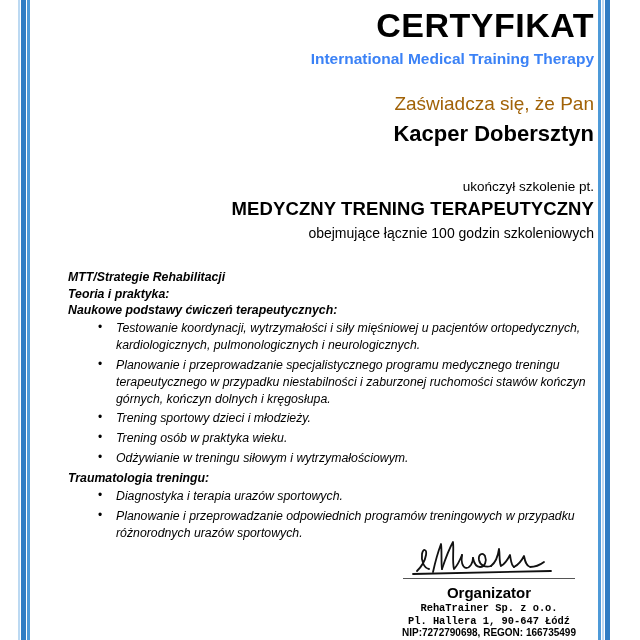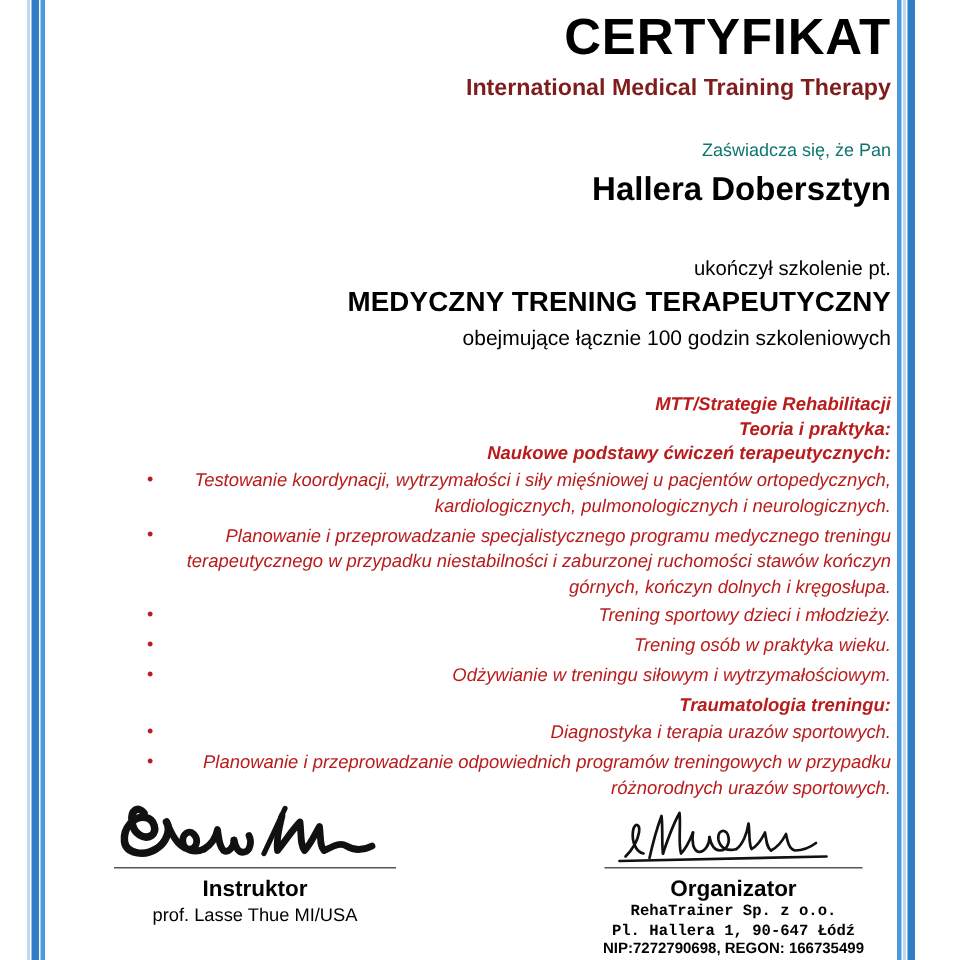--- a/index.html
+++ b/index.html
@@ -60,27 +60,27 @@
     font-size: 34px;
     font-weight: bold;
     letter-spacing: 0.5px;
     color: #000;
     margin: 8px 0 0 0;
     line-height: 1.05;
   }
   .cert-subtitle {
     font-size: 15.5px;
     font-weight: bold;
-    color: #7f1d1d;
+    color: #3b82f6;
     margin: 6px 0 0 0;
   }
 
   .awarded-line {
-    font-size: 12px;
-    color: #0f766e;
+    font-size: 19px;
+    color: #a16207;
     margin: 25px 0 0 0;
   }
   .recipient-name {
     font-size: 22px;
     font-weight: bold;
     color: #000;
     margin: 6px 0 0 0;
   }
 
   .completed-line {
@@ -100,22 +100,22 @@
     color: #000;
     margin: 5px 0 0 0;
   }
 
   
   .syllabus {
     margin: 28px 0 0 32px;
     font-style: italic;
     font-size: 12.3px;
     line-height: 1.37;
-    color: #b91c1c;
-    text-align: right;
+    color: #000000;
+    text-align: left;
   }
   .sec-heading {
     font-weight: bold;
     font-style: italic;
     font-size: 12.3px;
     margin: 0;
   }
 
   ul.bullets {
     list-style: none;
@@ -203,21 +203,21 @@
     <div class="rule r3"></div>
   </div>
 
   <div class="content">
 
     <div class="center">
       <div class="cert-title">CERTYFIKAT</div>
       <div class="cert-subtitle">International Medical Training Therapy</div>
 
       <div class="awarded-line">Zaświadcza się, że Pan</div>
-      <div class="recipient-name">Hallera Dobersztyn</div>
+      <div class="recipient-name">Kacper Dobersztyn</div>
 
       <div class="completed-line">ukończył szkolenie pt.</div>
       <div class="course-title">MEDYCZNY TRENING TERAPEUTYCZNY</div>
       <div class="hours-line">obejmujące łącznie 100 godzin szkoleniowych</div>
     </div>
 
     <div class="syllabus">
       <div class="sec-heading">MTT/Strategie Rehabilitacji</div>
 
       <div class="sec-heading">Teoria i praktyka:</div>
@@ -233,37 +233,20 @@
 
       <div class="sec-heading">Traumatologia treningu:</div>
       <ul class="bullets">
         <li>Diagnostyka i terapia urazów sportowych.</li>
         <li>Planowanie i przeprowadzanie odpowiednich programów treningowych w przypadku różnorodnych urazów sportowych.</li>
       </ul>
     </div>
 
     <div class="signatures">
 
-      <div class="sig-block instructor">
-        <div class="sig-art">
-          <svg width="200" height="44" viewBox="0 0 200 44" aria-hidden="true">
-            <g fill="none" stroke="#111111" stroke-linecap="round" stroke-linejoin="round">
-              <path d="M26 6 C22 1, 17 4, 18 12 C19 20, 26 24, 31 21 C35 18, 33 10, 27 9 C19 8, 12 16, 13 25 C14 33, 26 35, 34 30 C41 26, 44 17, 41 12" stroke-width="5"></path>
-              <path d="M41 12 C44 19, 48 28, 55 30 C61 31, 63 24, 59 20 C56 17, 51 20, 52 26 C53 31, 60 33, 66 30" stroke-width="4.5"></path>
-              <path d="M66 30 C71 27, 74 22, 75 17 C76 23, 76 28, 79 31 C82 33, 86 29, 86 24" stroke-width="4.5"></path>
-              <path d="M86 24 C87 29, 89 33, 93 32 C97 31, 98 25, 96 21" stroke-width="4.5"></path>
-              <path d="M106 33 L120 3" stroke-width="3.5"></path>
-              <path d="M118 8 C116 16, 114 25, 115 31 C120 25, 125 17, 130 12 C131 20, 130 27, 133 31 C137 27, 140 20, 143 15 C144 22, 143 28, 146 31 C151 29, 156 25, 161 28 C166 31, 172 31, 178 28" stroke-width="4.5"></path>
-            </g>
-          </svg>
-        </div>
-        <div class="sig-line"></div>
-        <div class="sig-role">Instruktor</div>
-        <div class="sig-detail">prof. Lasse Thue MI/USA</div>
-      </div>
 
       <div class="sig-block organizer">
         <div class="sig-art">
           <svg width="180" height="44" viewBox="0 0 180 44" aria-hidden="true">
             <g fill="none" stroke="#111111" stroke-linecap="round" stroke-linejoin="round" stroke-width="1.8">
               <path d="M18 35 C22 31, 26 25, 27 19 C28 13, 24 12, 23 18 C22 25, 25 32, 30 33"></path>
               <path d="M34 36 C36 27, 39 16, 42 8 C43 15, 42 26, 43 33"></path>
               <path d="M43 33 C46 24, 50 13, 54 6 C55 14, 53 26, 55 33 C58 30, 61 24, 63 19"></path>
               <path d="M63 19 C62 25, 63 31, 67 32 C71 32, 74 27, 74 22"></path>
               <path d="M74 22 C75 27, 77 31, 81 31 C86 31, 88 25, 86 20 C84 16, 79 18, 80 24 C81 29, 86 32, 92 30"></path>

